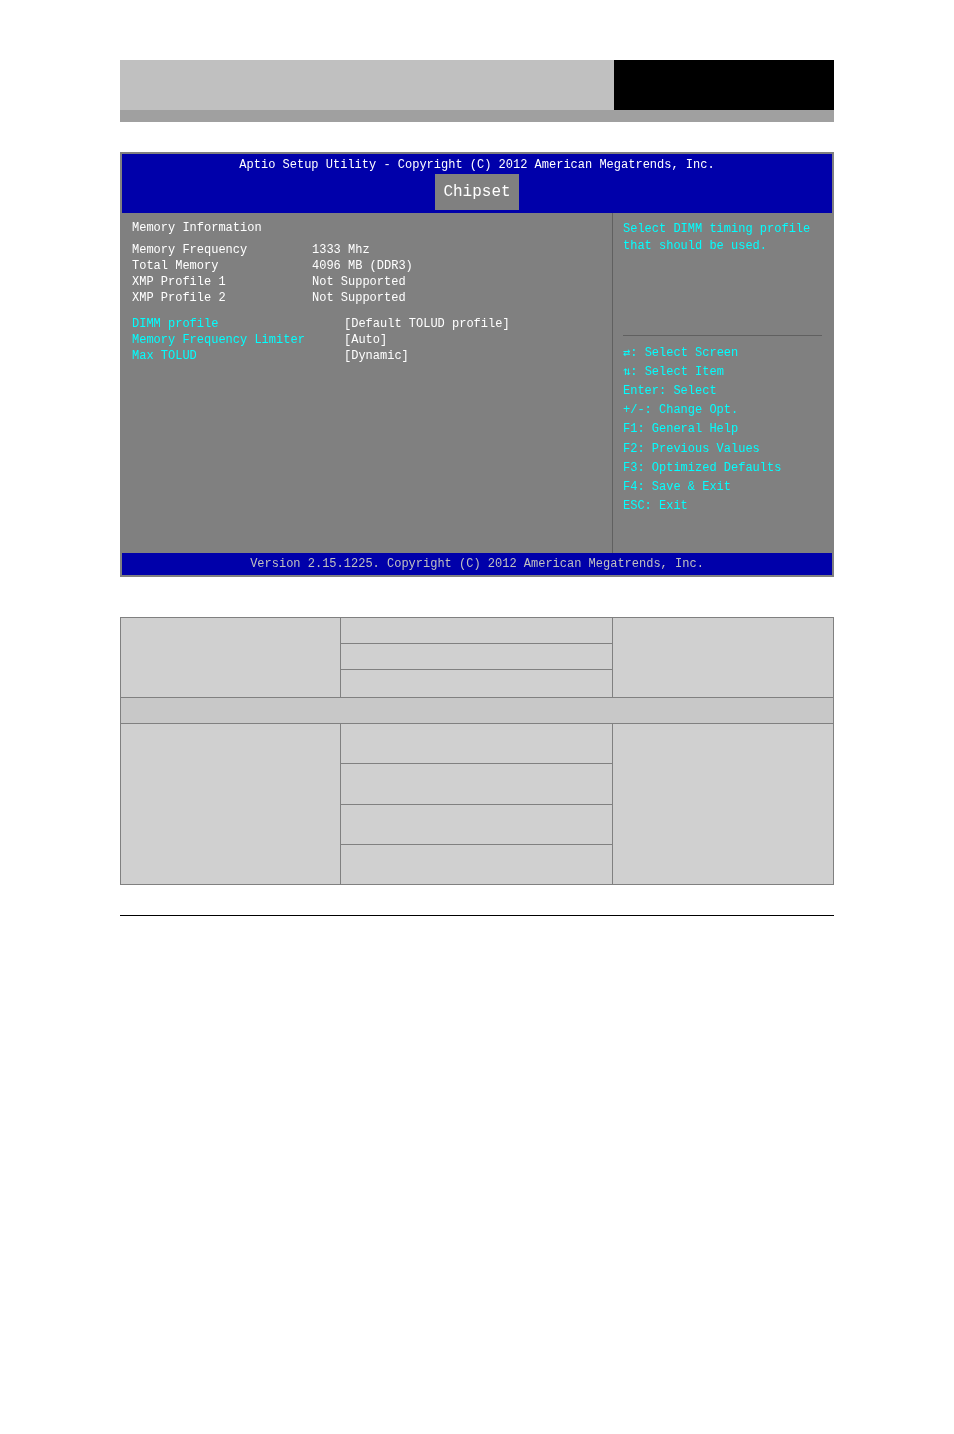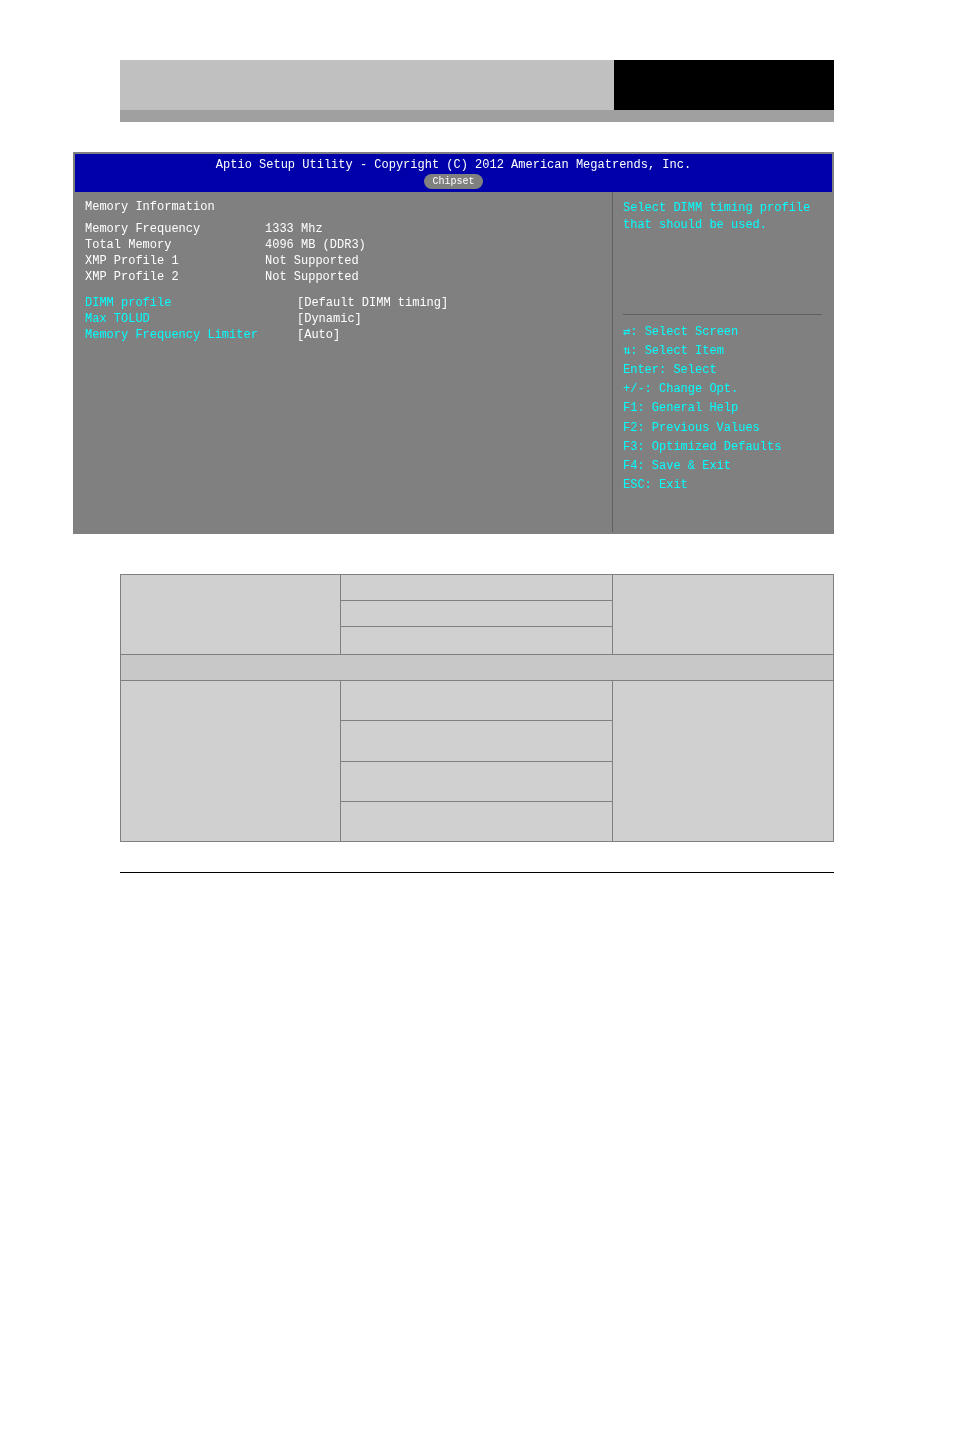--- a/index.html
+++ b/index.html
@@ -28,21 +28,21 @@
       height: 100%;
     }
     .top-header-divider {
       height: 12px;
       background: #a0a0a0;
       margin: 0 120px;
     }
 
     
     .bios-container {
-      margin: 30px 120px 0 73px;
+      margin: 30px 120px 0 120px;
       border: 2px solid #808080;
       background: #7dd3fc;
       font-size: 12px;
     }
 
     
     .bios-title-bar {
       background: #0000aa;
       color: #ffffff;
       text-align: center;
@@ -54,23 +54,22 @@
     }
     .bios-tab-bar {
       background: #0000aa;
       text-align: center;
       padding-bottom: 3px;
     }
     .bios-tab {
       display: inline-block;
       background: #808080;
       color: #ffffff;
-      padding: 2px 8px;
-      font-size: 10px;
-      border-radius: 8px;
+      padding: 9px 8px;
+      font-size: 16px;
     }
 
     
     .bios-content {
       display: flex;
       background: #808080;
       min-height: 340px;
     }
 
     
@@ -273,29 +272,29 @@
       </div>
       <div class="bios-info-row">
         <span class="bios-info-label">XMP Profile 2</span>
         <span class="bios-info-value">Not Supported</span>
       </div>
 
       <div class="bios-spacer"></div>
 
       <div class="bios-option-row">
         <span class="bios-option-label">DIMM profile</span>
-        <span class="bios-option-value">[Default DIMM timing]</span>
+        <span class="bios-option-value">[Default TOLUD profile]</span>
+      </div>
+      <div class="bios-option-row">
+        <span class="bios-option-label">Memory Frequency Limiter</span>
+        <span class="bios-option-value">[Auto]</span>
       </div>
       <div class="bios-option-row">
         <span class="bios-option-label">Max TOLUD</span>
         <span class="bios-option-value">[Dynamic]</span>
-      </div>
-      <div class="bios-option-row">
-        <span class="bios-option-label">Memory Frequency Limiter</span>
-        <span class="bios-option-value">[Auto]</span>
       </div>
     </div>
 
     <div class="bios-right">
       <div class="bios-help-text">Select DIMM timing profile that should be used.</div>
       <hr class="bios-divider-line">
       <div class="bios-key-help">
         <div>⇄: Select Screen</div>
         <div>⇅: Select Item</div>
         <div>Enter: Select</div>
@@ -303,20 +302,21 @@
         <div>F1: General Help</div>
         <div>F2: Previous Values</div>
         <div>F3: Optimized Defaults</div>
         <div>F4: Save &amp; Exit</div>
         <div>ESC: Exit</div>
       </div>
     </div>
 
   </div>
 
+  <div class="bios-footer">Version 2.15.1225. Copyright (C) 2012 American Megatrends, Inc.</div>
 
 </div>
 
 <div class="table-section">
   <div class="grid-outer">
 
     <div class="grid-top">
       <div class="grid-top-left"></div>
       <div class="grid-top-middle">
         <div class="grid-top-middle-inner">

